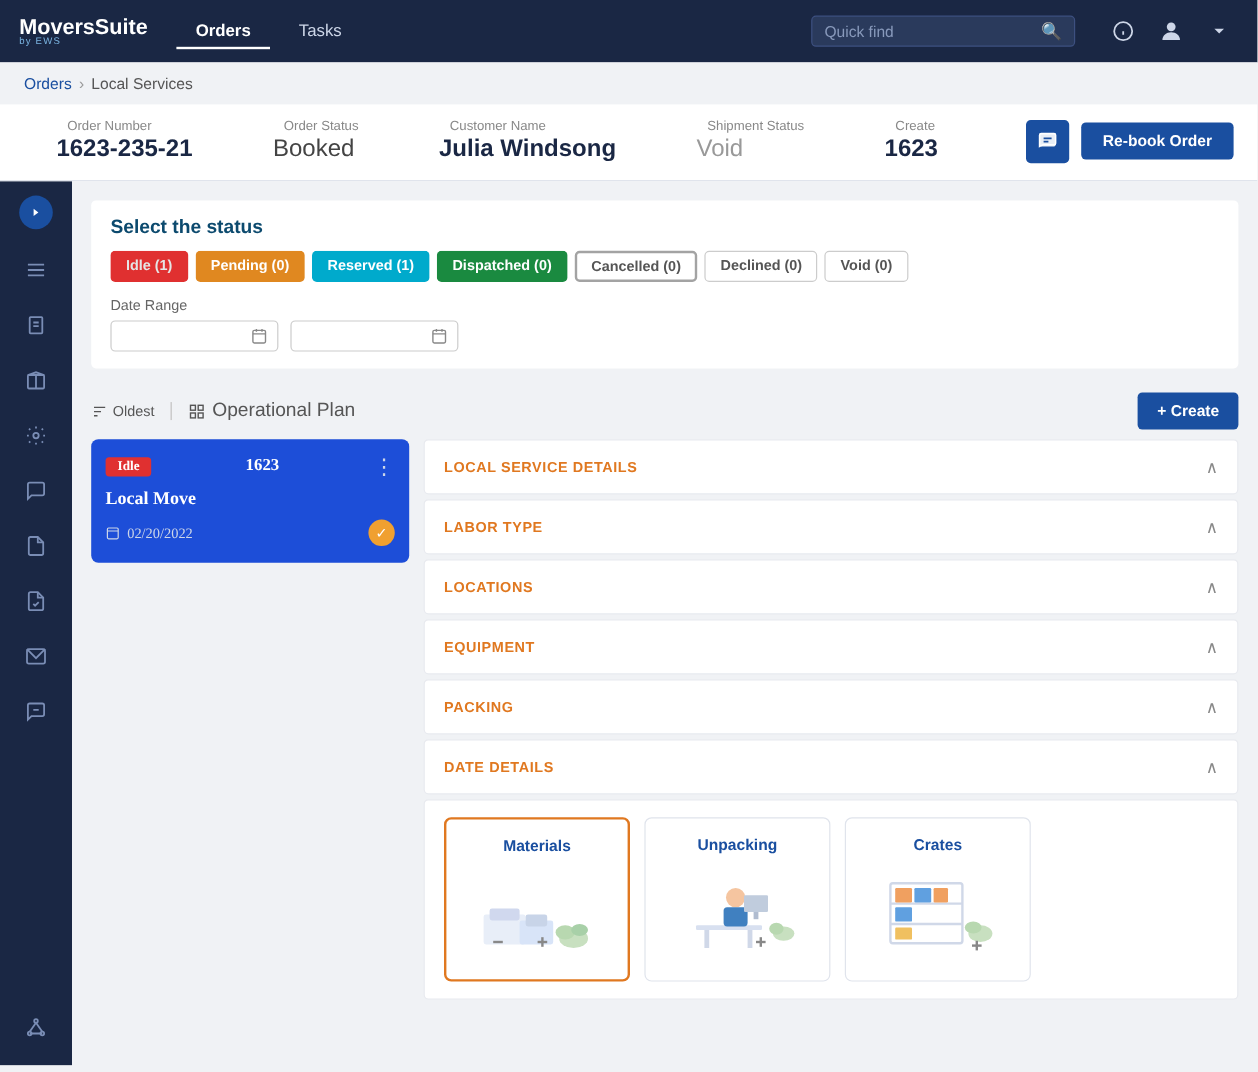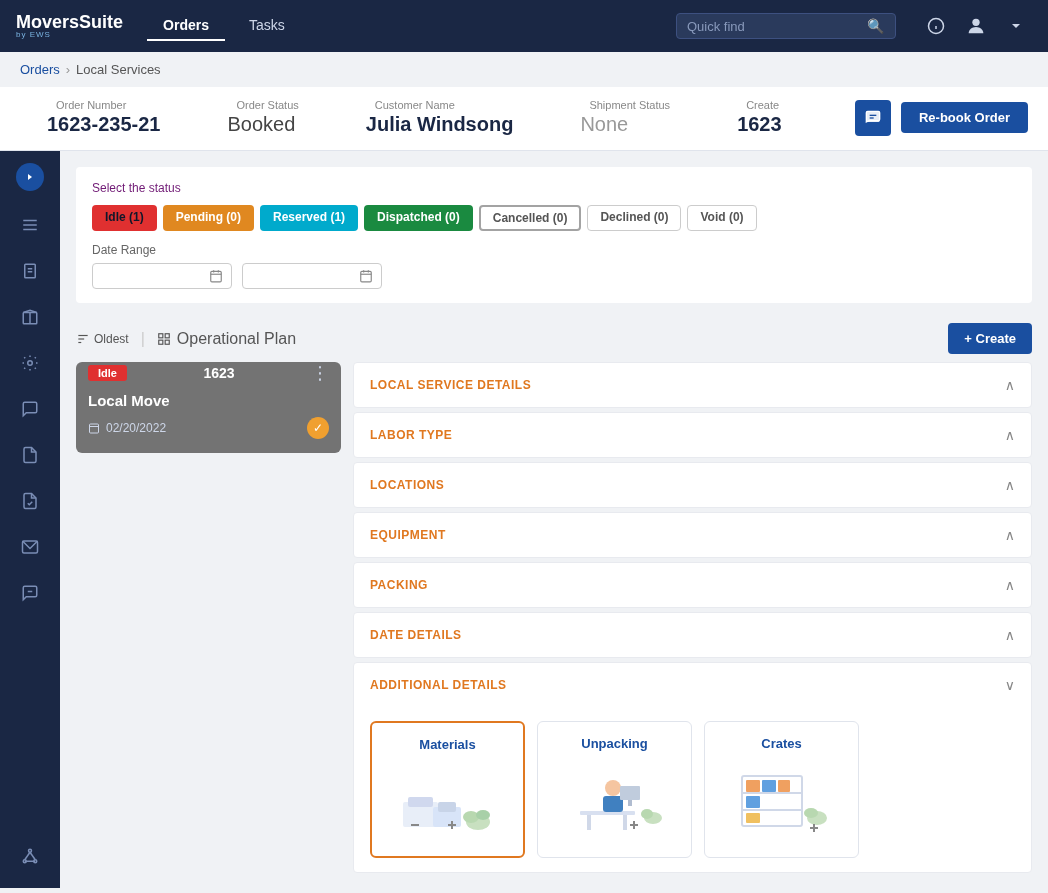--- a/index.html
+++ b/index.html
@@ -166,31 +166,31 @@
       padding: 16px;
     }
 
     
     .status-filter-section {
       background: white;
       padding: 14px 16px;
       border-radius: 4px;
       margin-bottom: 12px;
     }
-    .status-label { font-size: 12px; color: #701a75; margin-bottom: 10px; }
+    .status-label { font-size: 16px; color: #0c4a6e; margin-bottom: 10px; font-weight: bold; }
     .status-badges { display: flex; gap: 6px; flex-wrap: wrap; margin-bottom: 12px; }
     .badge {
       padding: 4px 12px;
       border-radius: 4px;
       font-size: 12px;
       font-weight: 600;
       cursor: pointer;
       border: 1px solid transparent;
     }
-    .badge.idle { background: #e03030; color: #0f172a; }
+    .badge.idle { background: #e03030; color: #e5e5e5; }
     .badge.pending { background: #e08820; color: white; }
     .badge.reserved { background: #00aacc; color: white; }
     .badge.dispatched { background: #1a8a40; color: white; }
     .badge.cancelled { background: white; color: #555; border: 2px solid #a3a3a3; }
     .badge.declined { background: white; color: #555; border: 1px solid #ccc; }
     .badge.void { background: white; color: #555; border: 1px solid #ccc; }
 
     .date-range { display: flex; align-items: center; gap: 10px; }
     .date-input {
       display: flex; align-items: center;
@@ -241,25 +241,26 @@
     
     .split-view {
       display: flex;
       gap: 12px;
       flex: 1;
     }
 
     
     .order-card-list { width: 265px; }
     .order-card {
-      background: #737373;
+      background: #1d4ed8;
       border-radius: 6px;
-      padding: 0 12px 14px;
-      color: white;
-      cursor: pointer;
+      padding: 12px 12px 14px;
+      color: white;
+      cursor: pointer;
+      font-family: Liberation Serif, serif;
     }
     .card-top {
       display: flex;
       align-items: center;
       justify-content: space-between;
       margin-bottom: 8px;
     }
     .card-idle-badge {
       background: #e03030;
       color: white;
@@ -398,21 +399,21 @@
   <div class="order-field">
     <label>Order Status</label>
     <div class="value normal">Booked</div>
   </div>
   <div class="order-field">
     <label>Customer Name</label>
     <div class="value">Julia Windsong</div>
   </div>
   <div class="order-field">
     <label>Shipment Status</label>
-    <div class="value normal" style="font-weight:400; color:#999;">None</div>
+    <div class="value normal" style="font-weight:400; color:#999;">Void</div>
   </div>
   <div class="order-field">
     <label>Create</label>
     <div class="value">1623</div>
   </div>
   <div class="order-header-actions">
     <button class="icon-btn-square">
       <svg width="16" height="16" viewBox="0 0 24 24" fill="white">
         <rect x="2" y="2" width="20" height="16" rx="2" fill="white" opacity="0.9"></rect>
         <path d="M2 18l4-2h14a2 2 0 002-2V4a2 2 0 00-2-2H4a2 2 0 00-2 2v14z" fill="none" stroke="white" stroke-width="2"></path>
@@ -618,24 +619,20 @@
         </div>
 
         <div class="section-row">
           <div class="section-header">
             <span class="section-title">DATE DETAILS</span>
             <span class="section-chevron">∧</span>
           </div>
         </div>
 
         <div class="additional-details-section">
-          <div class="section-header">
-            <span class="section-title">ADDITIONAL DETAILS</span>
-            <span class="section-chevron">∨</span>
-          </div>
           <div class="addon-cards">
 
             <div class="addon-card active">
               <div class="addon-title">Materials</div>
               <div class="addon-illustration">
                 <svg width="110" height="70" viewBox="0 0 110 70">
 
                   <rect x="10" y="35" width="35" height="25" rx="2" fill="#e8eef8"></rect>
                   <rect x="15" y="30" width="25" height="10" rx="2" fill="#d0d8ee"></rect>
                   <rect x="40" y="40" width="28" height="20" rx="2" fill="#d8e4f8"></rect>

